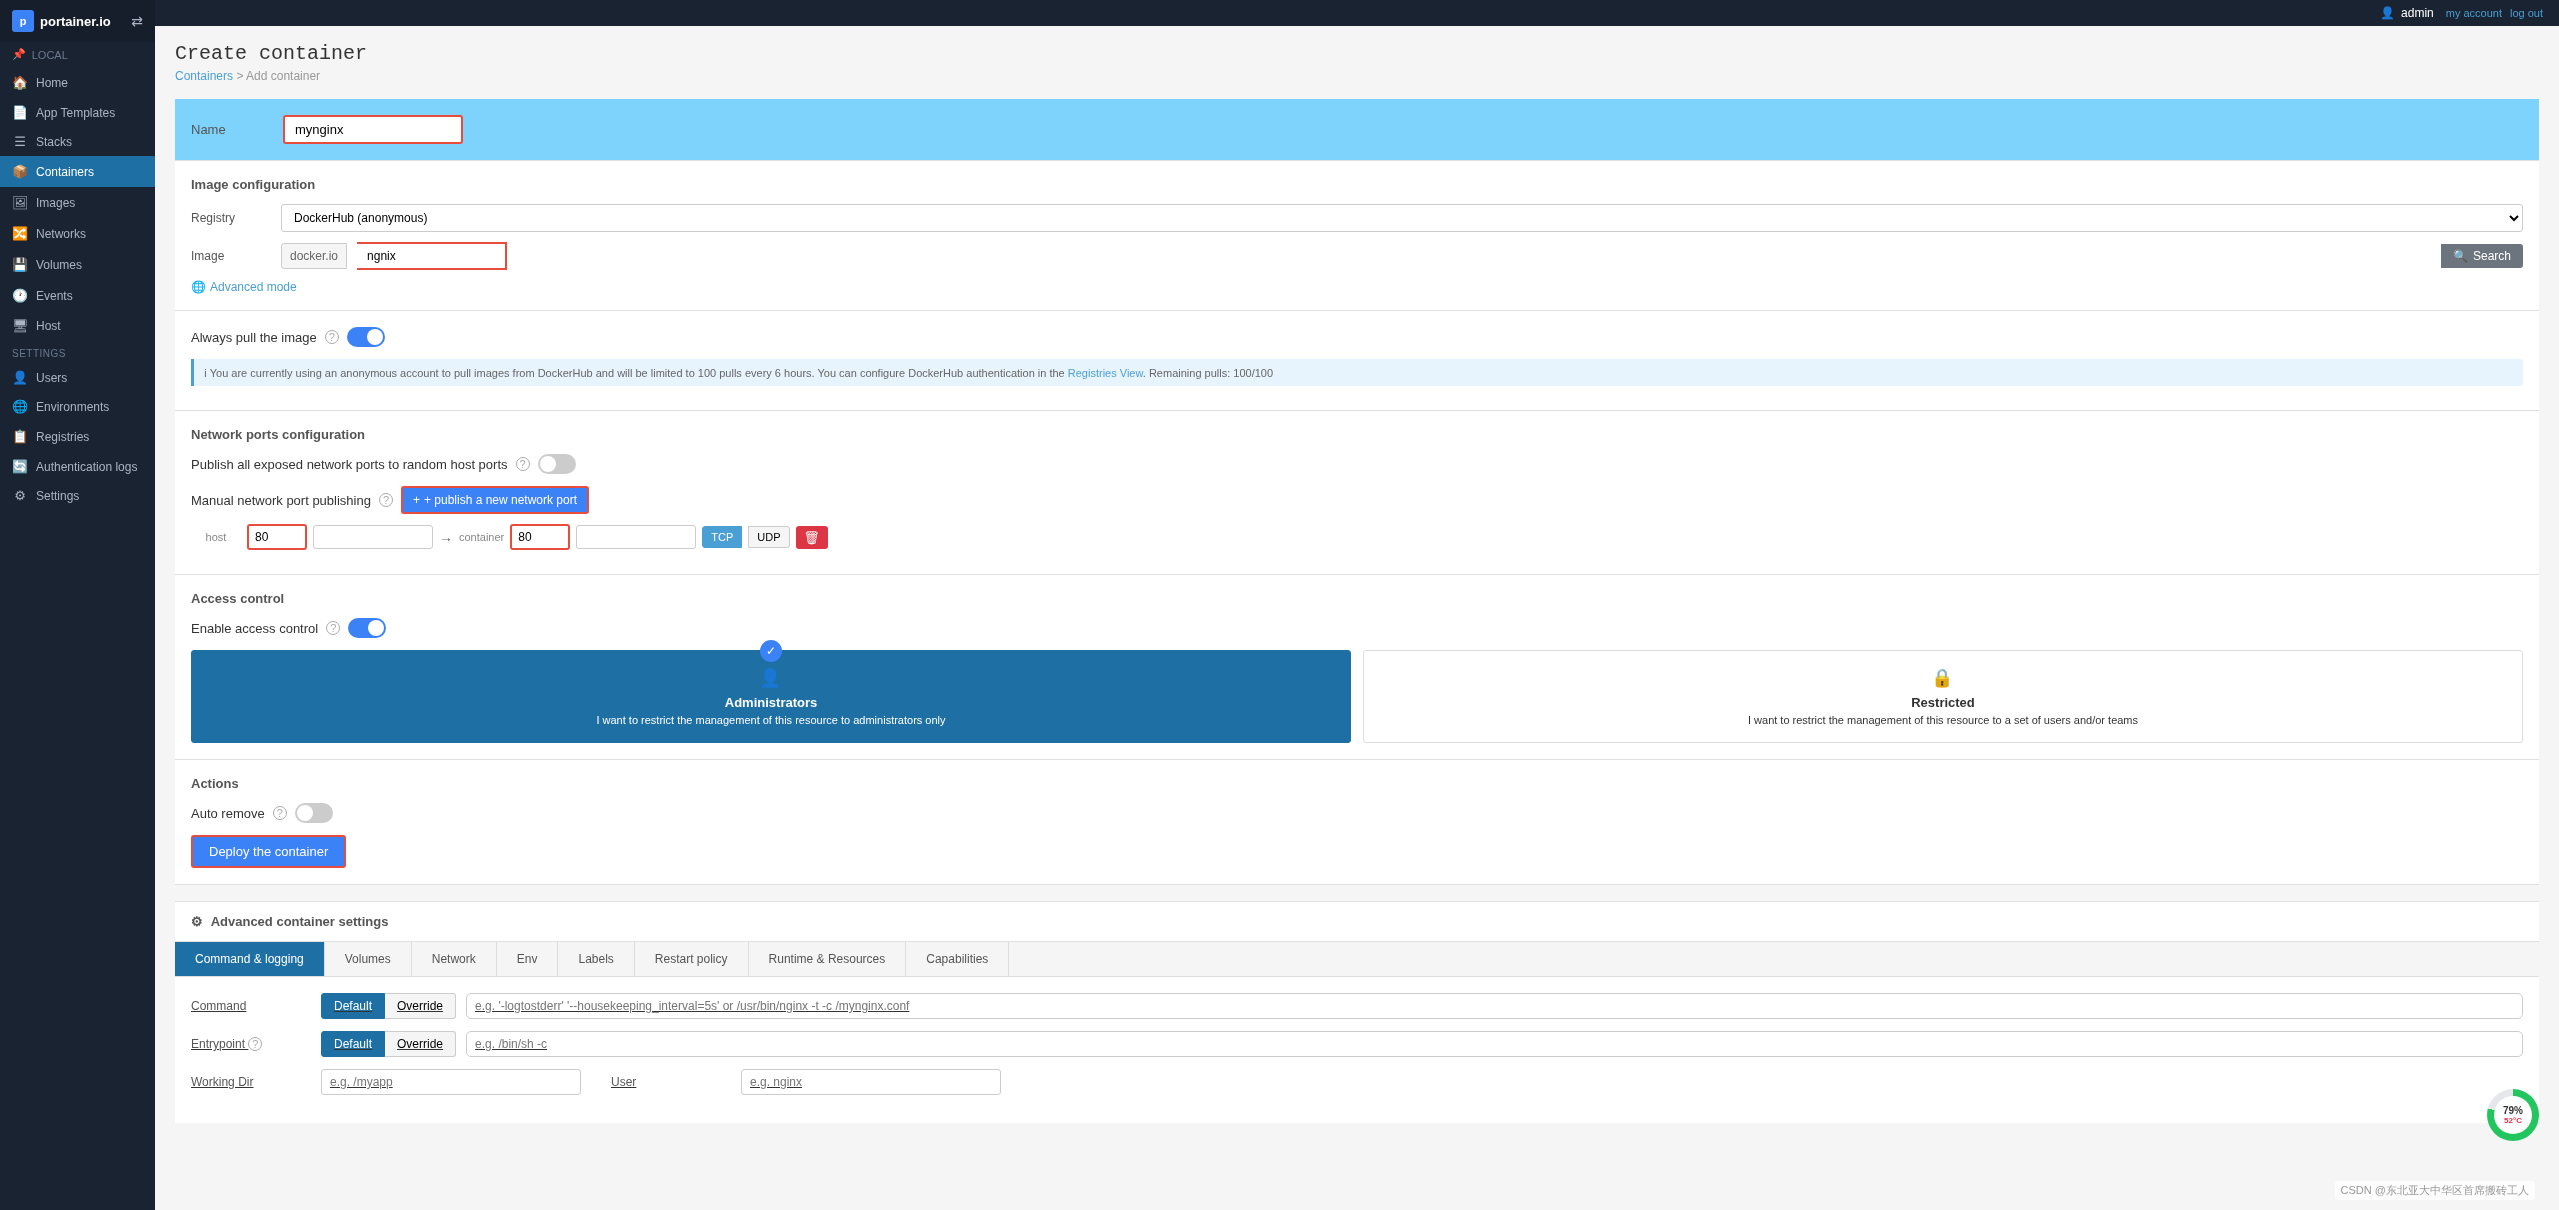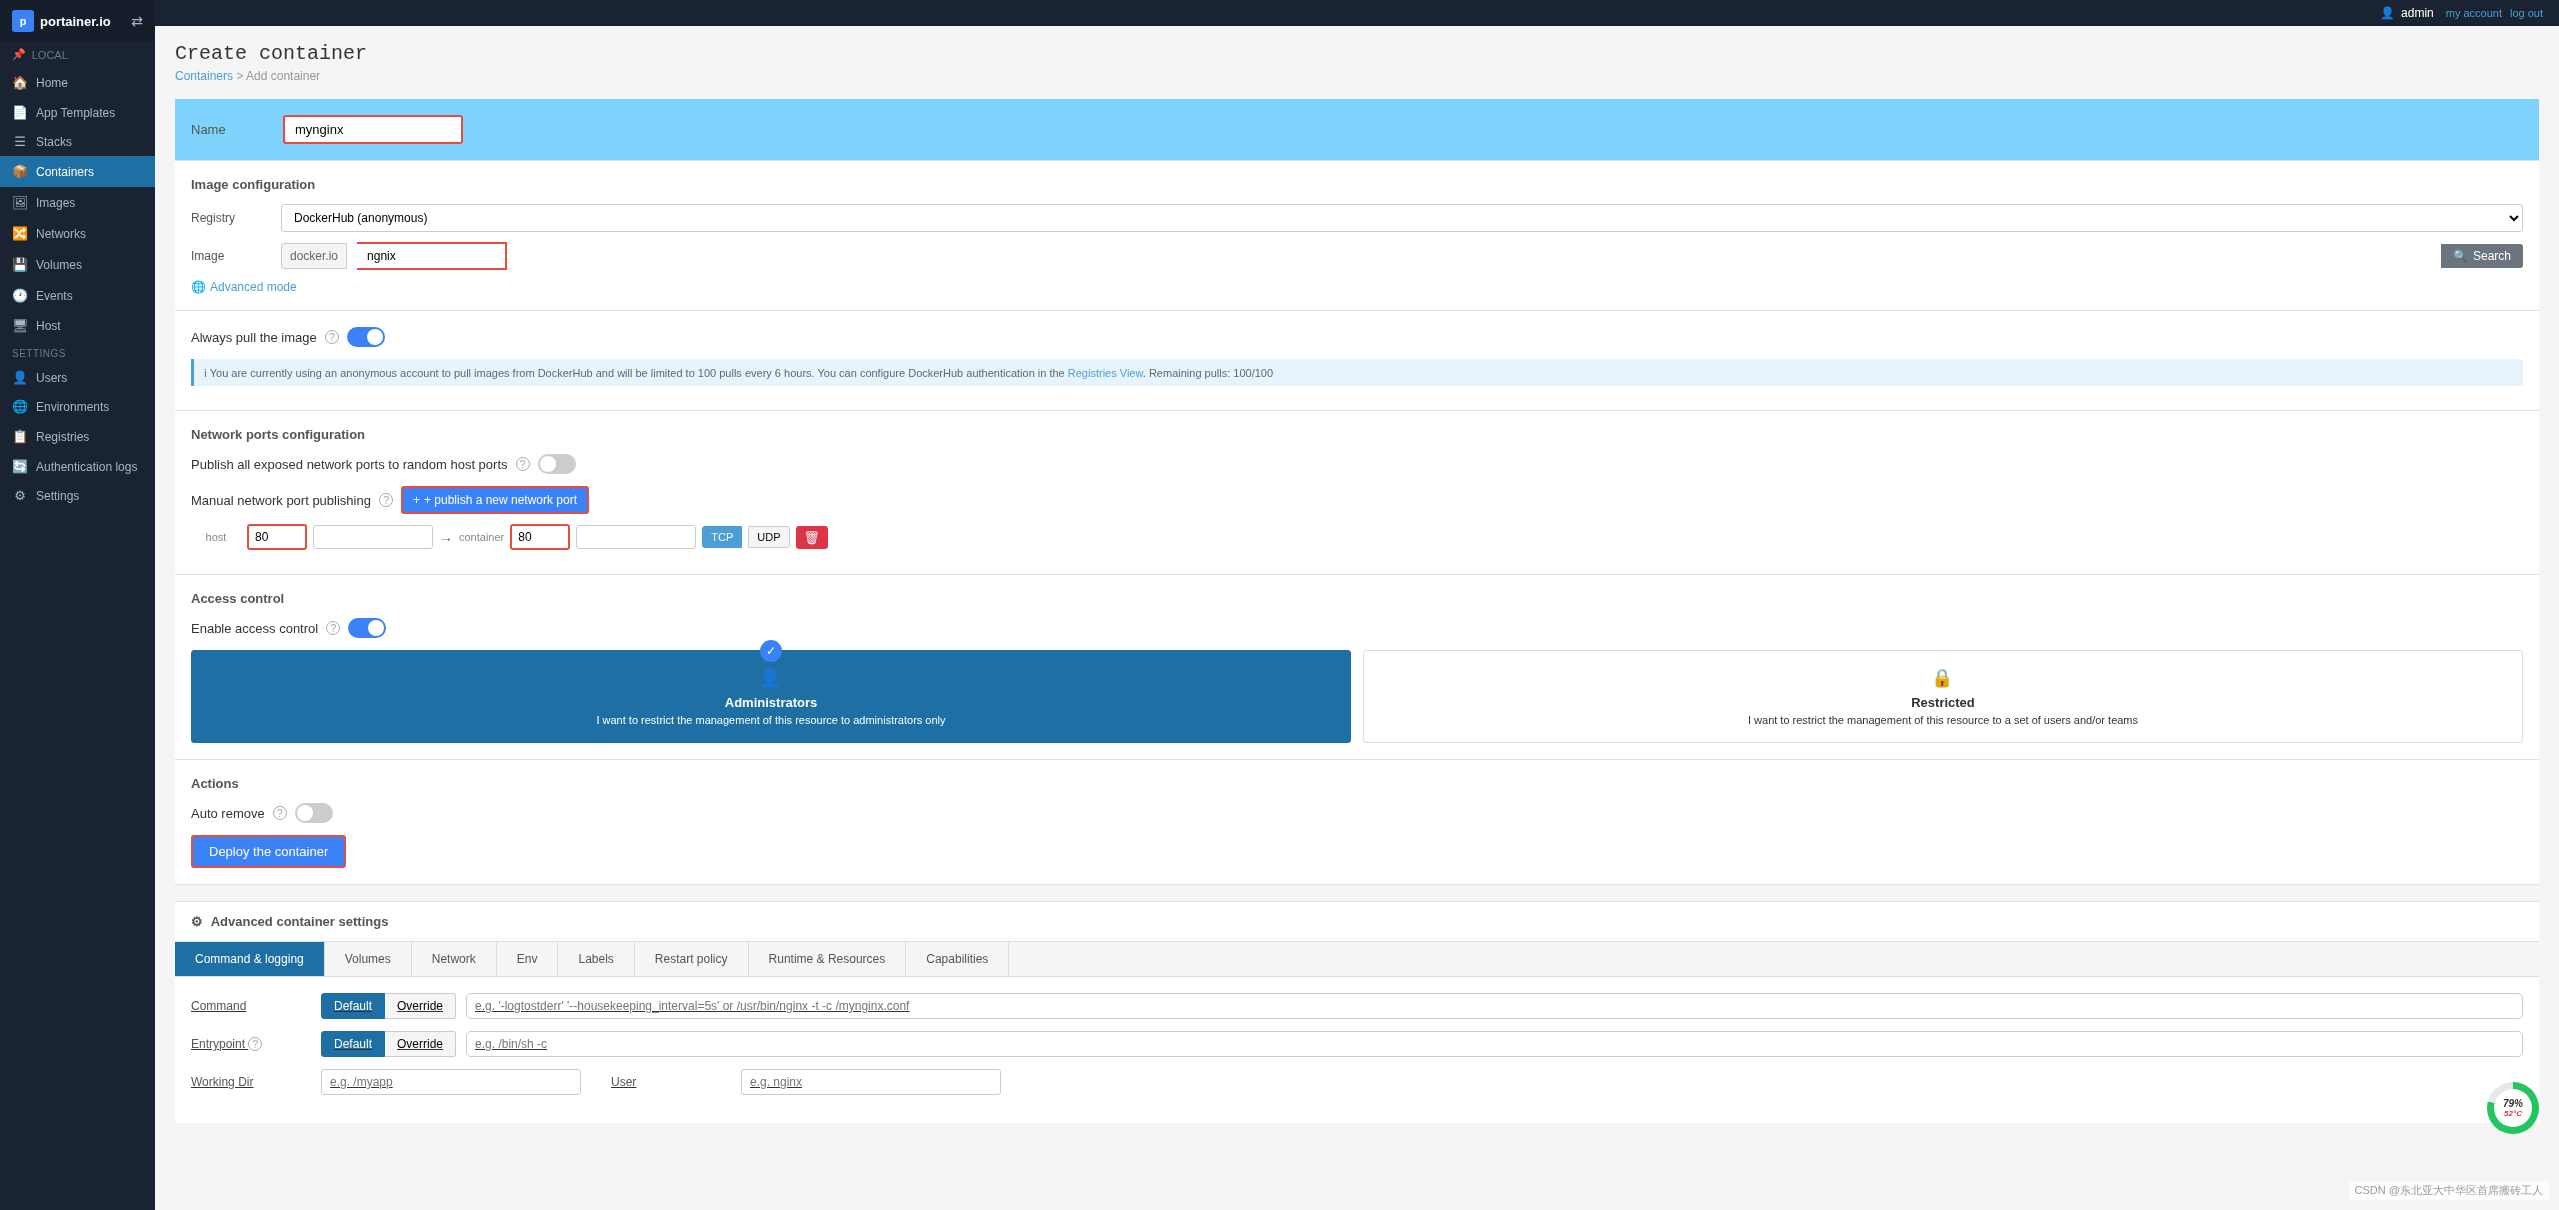--- a/index.html
+++ b/index.html
@@ -414,23 +414,22 @@
       border: 2px solid #e74c3c;
       padding: 7px 16px;
       border-radius: 3px;
       cursor: pointer;
       font-size: 13px;
     }
 
     
     .resource-gauge {
       position: fixed;
-      bottom: 76px;
+      bottom: 69px;
       right: 20px;
-      font-style: italic;
     }
     .gauge-circle {
       width: 52px; height: 52px;
       border-radius: 50%;
       background: conic-gradient(#22c55e 0% 79%, #e5e7eb 79% 100%);
       display: flex;
       align-items: center;
       justify-content: center;
       position: relative;
     }
@@ -520,21 +519,21 @@
       border-radius: 3px;
       font-size: 12px;
       color: #999;
       outline: none;
     }
 
     
     .watermark {
       position: fixed;
       bottom: 10px;
-      right: 10px;
+      right: 24px;
       font-size: 11px;
       color: #999;
       background: rgba(255,255,255,0.8);
       padding: 2px 6px;
       border-radius: 3px;
     }
   </style>
 </head>
 <body>
 

